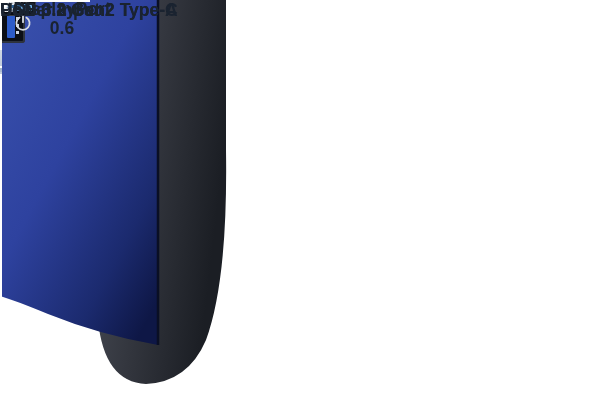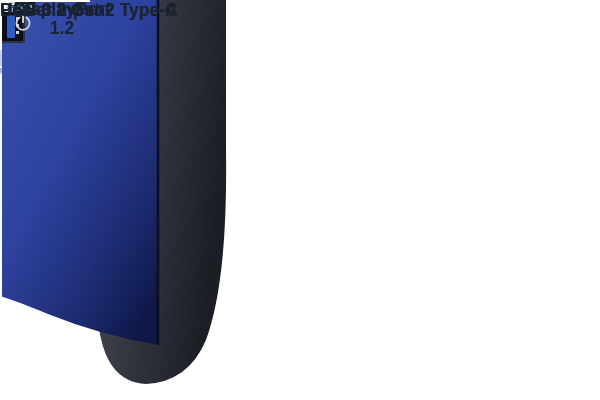--- a/index.html
+++ b/index.html
@@ -264,17 +264,17 @@
   <div id="d-usbM" class="dot"></div>
   <div id="d-dp" class="dot"></div>
   <div id="d-usbcb" class="dot"></div>
   <div id="d-hdmi" class="dot"></div>
   <div id="d-dcin" class="dot"></div>
 
   <div id="t-typec" class="biglab">USB 3.2 Gen2 Type-C</div>
   <div id="t-typea" class="biglab">USB 3.2 Gen2 Type-A</div>
   <div id="t-dp" class="biglab">
     <span>DisplayPort</span>
-    <span>1.2</span>
+    <span>0.6</span>
   </div>
   <div id="t-power" class="biglab">Power input</div>
 
 </div>
 
 </body></html>

